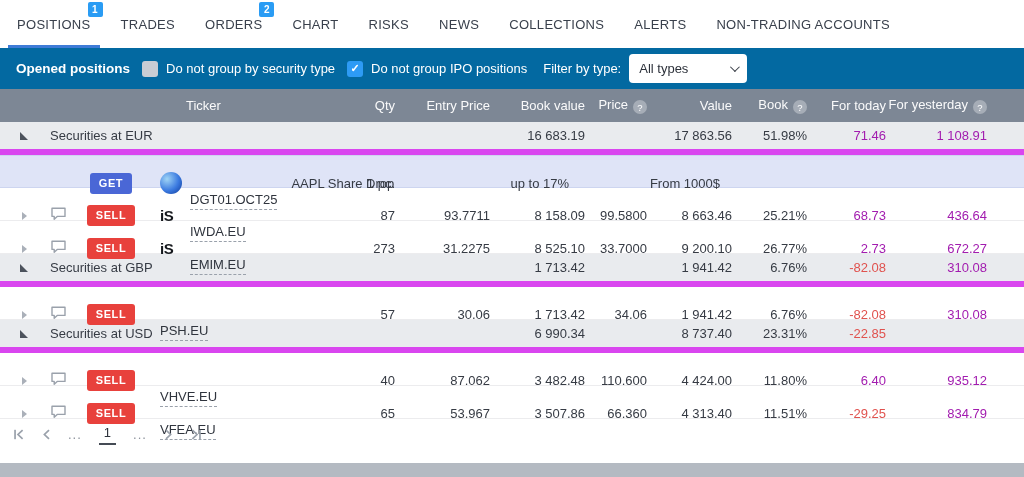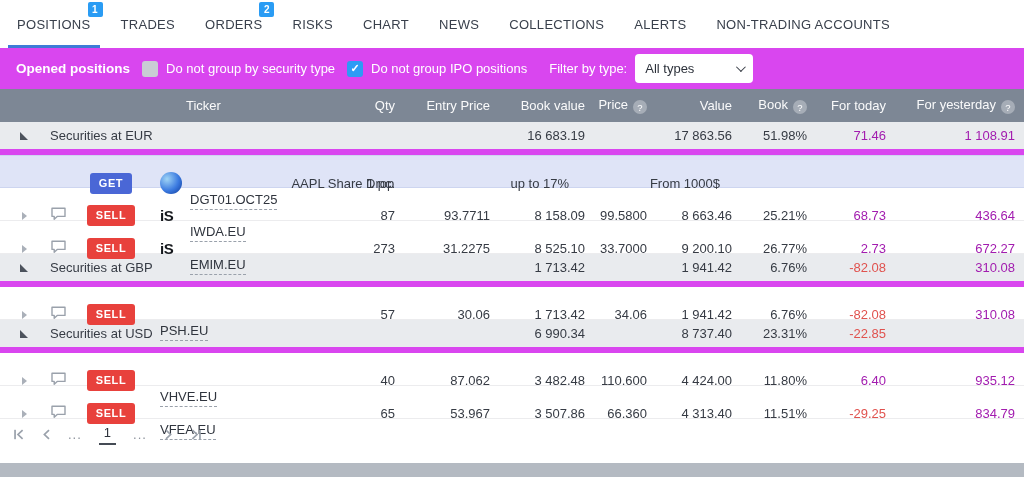--- a/index.html
+++ b/index.html
@@ -10,40 +10,40 @@
   
   .tabbar { height:48px; background:#fff; display:flex; align-items:stretch; padding-left:2px; }
   .tab { position:relative; display:flex; align-items:center; padding:0 15px; font-size:13px;
          color:#39404c; letter-spacing:.3px; cursor:pointer; white-space:nowrap; }
   .tab.active::after { content:""; position:absolute; left:6px; right:6px; bottom:0; height:3px; background:#3e7bd7; }
   .tab-badge { position:absolute; top:2px; right:3px; min-width:15px; height:15px; background:#2a9cf4;
                color:#fff; font-size:10px; font-weight:700; border-radius:2px;
                display:flex; align-items:center; justify-content:center; padding:0 3px; }
 
   
-  .toolbar { height:41px; background:#d946ef; display:flex; align-items:center; padding:0 16px; color:#fff; font-size:13px; }
+  .toolbar { height:41px; background:#0369a1; display:flex; align-items:center; padding:0 16px; color:#fff; font-size:13px; }
   .toolbar-title { font-weight:700; font-size:13.5px; }
   .check-group { display:flex; gap:8px; margin-left:12px; cursor:pointer; }
   .checkbox { width:16px; height:16px; border-radius:3px; display:inline-flex; align-items:center; justify-content:center; flex:none; }
   .checkbox.unchecked { background:#c9cdd4; }
   .checkbox.checked { background:#2d9bf5; color:#fff; font-size:11px; font-weight:700; }
   .checkbox.checked::after { content:"✓"; }
-  .filter-label { margin-left:22px; }
+  .filter-label { margin-left:16px; }
   .filter-select { margin-left:8px; width:118px; height:29px; background:#fff; border-radius:4px;
                    display:flex; align-items:center; justify-content:space-between; padding:0 10px;
                    color:#2c313a; cursor:pointer; }
   .chev { width:7px; height:7px; border-right:1.6px solid #3a3f48; border-bottom:1.6px solid #3a3f48;
           transform:rotate(45deg) translateY(-2px); }
 
   
   .trow { display:grid; grid-template-columns:44px 34px 66px minmax(0,1fr) 79px 95px 95px 62px 85px 75px 79px 138px;
           align-items:center; height:33px; font-size:13px; color:#363b44; }
   .cell { min-width:0; }
   .cell.num { text-align:right; white-space:nowrap; }
-  .c-last { padding-right:9px; }
+  .c-last { padding-right:37px; }
 
   .thead { background:#7d8795; color:rgba(255,255,255,.96); }
   .th-ticker { padding-left:42px; }
   .qmark { display:inline-flex; align-items:center; justify-content:center; width:14px; height:14px;
            border-radius:50%; background:rgba(255,255,255,.32); color:#fff; font-size:9.5px;
            margin-left:5px; vertical-align:-2px; cursor:pointer; }
 
   .trow.group { background:#e9ebee; border-bottom:6px solid #d946ef; cursor:pointer; }
   .trow.position { background:#fff; border-bottom:1px solid #ececee; }
   .trow.promo { background:#dfe4f7; border-top:1px solid #cdd5f0; border-bottom:1px solid #cdd5f0; cursor:pointer; }
@@ -93,24 +93,24 @@
         <span class="tab-badge">1</span>
       </div>
       <div class="tab">
         <span class="tab-label">TRADES</span>
       </div>
       <div class="tab">
         <span class="tab-label">ORDERS</span>
         <span class="tab-badge">2</span>
       </div>
       <div class="tab">
+        <span class="tab-label">CHART</span>
+      </div>
+      <div class="tab">
         <span class="tab-label">RISKS</span>
-      </div>
-      <div class="tab">
-        <span class="tab-label">CHART</span>
       </div>
       <div class="tab">
         <span class="tab-label">NEWS</span>
       </div>
       <div class="tab">
         <span class="tab-label">COLLECTIONS</span>
       </div>
       <div class="tab">
         <span class="tab-label">ALERTS</span>
       </div>

